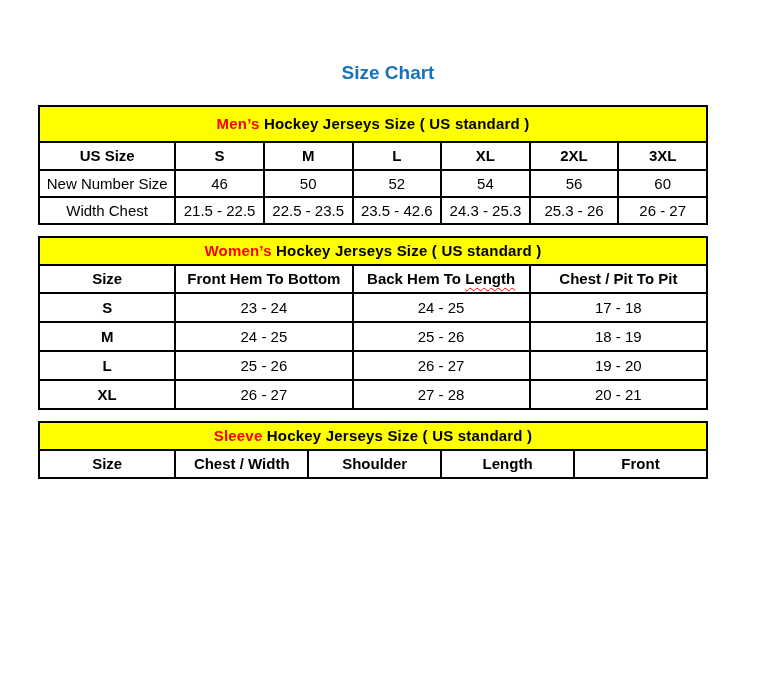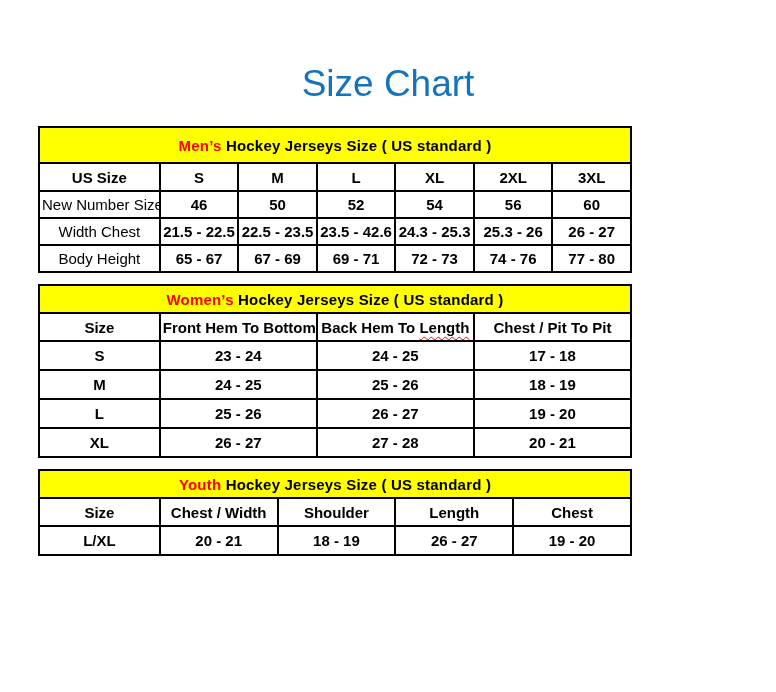--- a/index.html
+++ b/index.html
@@ -8,28 +8,28 @@
     background: #ffffff;
     width: 776px;
     height: 692px;
     overflow: hidden;
     font-family: "Liberation Sans", sans-serif;
     color: #000000;
   }
   .page-title {
     margin: 62px 0 20px 0;
     text-align: center;
-    font-size: 37px;
+    font-size: 19px;
     line-height: 1.2;
-    font-weight: 400;
+    font-weight: 700;
     color: var(--title-blue, #1573BD);
   }
   .tables {
     margin-left: 38px;
-    width: 594px;
+    width: 670px;
   }
   table.size-table {
     width: 100%;
     border-collapse: collapse;
     table-layout: fixed;
   }
   table.size-table + table.size-table { margin-top: 11px; }
   .size-table th, .size-table td {
     border: 2px solid var(--border-black, #000000);
     text-align: center;
@@ -43,21 +43,21 @@
     background: var(--banner-yellow, #FFFF00);
     height: 26px;
     font-size: 17px;
     font-weight: 700;
     letter-spacing: 0.2px;
   }
   .mens .banner-cell { height: 34px; }
   .banner-highlight { color: var(--accent-red, #FF0000); }
   .header-row th { height: 26px; font-weight: 700; }
   .data-rows th.row-label { height: 25px; font-weight: 400; text-align: center; }
-  .data-rows td { font-weight: 700; height: 25px; }
+  .data-rows td { font-weight: 400; height: 25px; }
   .womens .data-rows th.row-label, .womens .data-rows td,
   .youth  .data-rows th.row-label, .youth  .data-rows td { height: 27px; }
   .womens .data-rows th.row-label, .youth .data-rows th.row-label { font-weight: 700; }
   .squiggle {
     text-decoration: underline;
     text-decoration-style: wavy;
     text-decoration-color: var(--accent-red, #FF0000);
     text-decoration-thickness: 1px;
     text-underline-offset: 3px;
   }
@@ -108,29 +108,20 @@
             <td>60</td>
           </tr>
           <tr>
             <th class="row-label">Width Chest</th>
             <td>21.5 - 22.5</td>
             <td>22.5 - 23.5</td>
             <td>23.5 - 42.6</td>
             <td>24.3 - 25.3</td>
             <td>25.3 - 26</td>
             <td>26 - 27</td>
-          </tr>
-          <tr>
-            <th class="row-label">Body Height</th>
-            <td>65 - 67</td>
-            <td>67 - 69</td>
-            <td>69 - 71</td>
-            <td>72 - 73</td>
-            <td>74 - 76</td>
-            <td>77 - 80</td>
           </tr>
         </tbody>
     </table>
 
     <table class="size-table womens">
         <colgroup>
           <col style="width: 20.4%;">
           <col style="width: 26.533%;">
           <col style="width: 26.533%;">
           <col style="width: 26.533%;">
@@ -181,37 +172,30 @@
         <colgroup>
           <col style="width: 20.4%;">
           <col style="width: 19.9%;">
           <col style="width: 19.9%;">
           <col style="width: 19.9%;">
           <col style="width: 19.9%;">
         </colgroup>
       <thead>
         <tr>
           <th class="banner-cell" colspan="5">
-            <span class="banner-highlight">Youth</span>
+            <span class="banner-highlight">Sleeve</span>
             <span class="banner-text">Hockey Jerseys Size ( US standard )</span>
           </th>
         </tr>
         <tr class="header-row">
             <th>Size</th>
             <th>Chest / Width</th>
             <th>Shoulder</th>
             <th>Length</th>
-            <th>Chest</th>
+            <th>Front</th>
           </tr>
       </thead>
       <tbody class="data-rows">
-          <tr>
-            <th class="row-label">L/XL</th>
-            <td>20 - 21</td>
-            <td>18 - 19</td>
-            <td>26 - 27</td>
-            <td>19 - 20</td>
-          </tr>
         </tbody>
     </table>
 
   </div>
 </div>
 
 </body></html>

